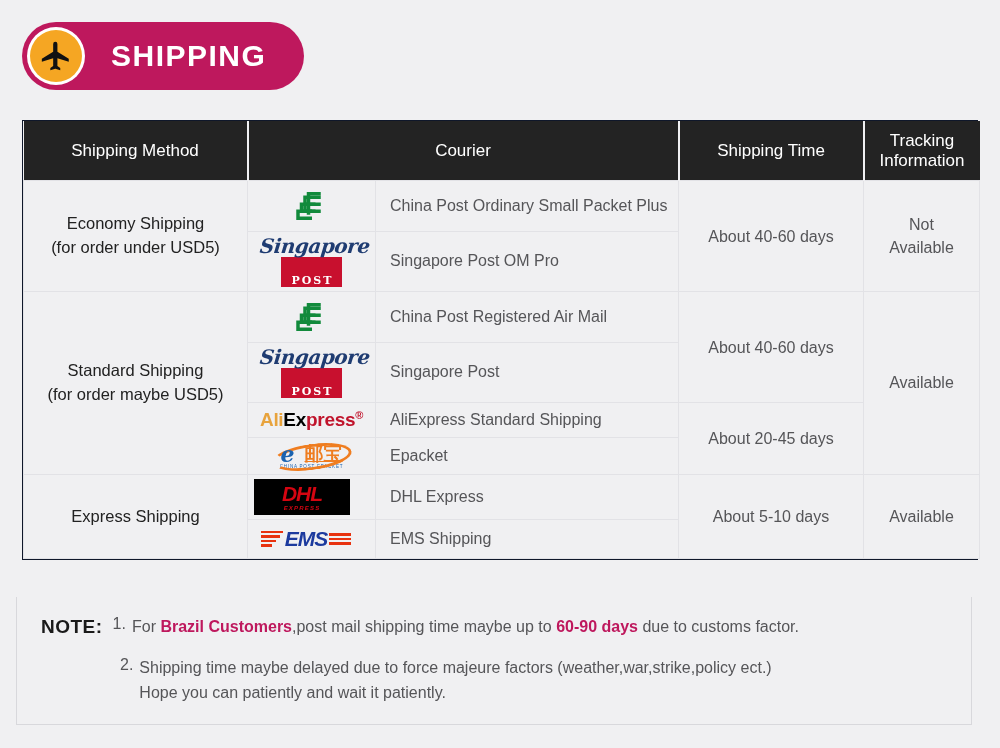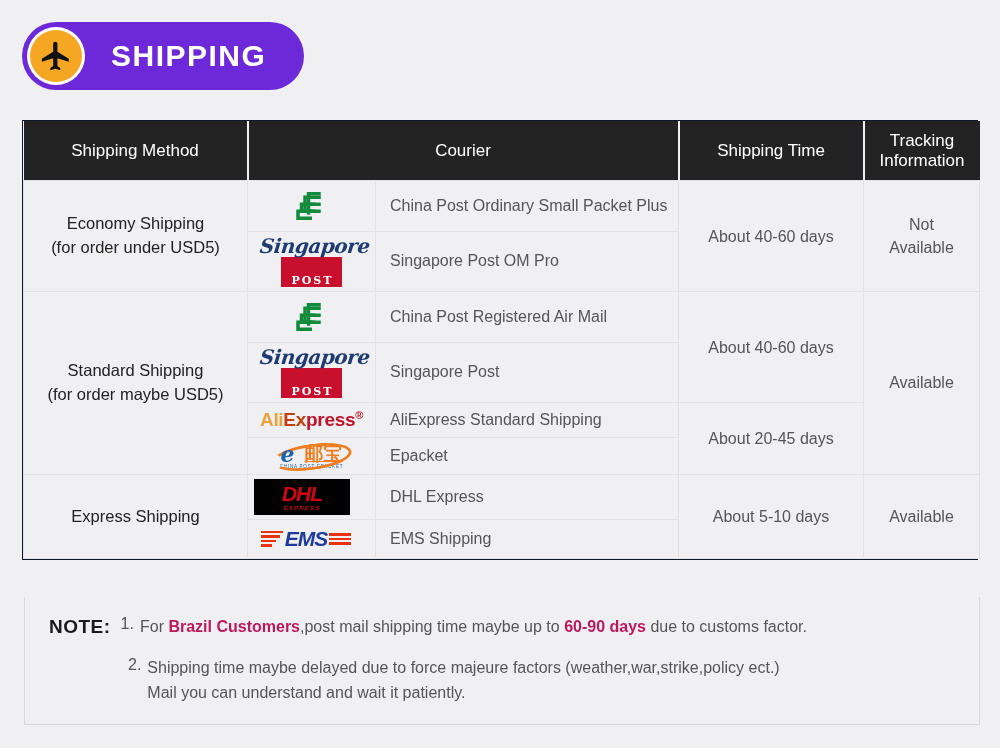--- a/index.html
+++ b/index.html
@@ -8,21 +8,21 @@
     background: #f0f0f2;
     font-family: "Liberation Sans", sans-serif;
     overflow: hidden;
   }
   .page { position: relative; width: 1000px; height: 748px; padding: 0; }
 
   
   .badge {
     position: absolute; left: 22px; top: 22px;
     width: 282px; height: 68px;
-    background: #6d28d9;
+    background: #be185d;
     border-radius: 34px;
     display: flex; align-items: center;
   }
   .badge-icon-wrap {
     width: 58px; height: 58px; margin-left: 5px;
     border-radius: 50%;
     background: #ffffff;
     display: flex; align-items: center; justify-content: center;
     flex: 0 0 auto;
   }
@@ -97,21 +97,21 @@
   }
   .logo-sgpost .sg-post {
     display: inline-block; background: #c8102e; color: #fff;
     font-family: "DejaVu Serif", serif; font-weight: bold;
     font-size: 11px; letter-spacing: 2px;
     padding: 18px 9px 1px 11px; margin-top: 1px;
   }
 
   .logo-ali { font-size: 19px; font-weight: bold; letter-spacing: -0.3px; white-space: nowrap; }
   .logo-ali .a1 { color: #e8a33d; }
-  .logo-ali .a2 { color: #c2410c; }
+  .logo-ali .a2 { color: #000000; }
   .logo-ali .a3 { color: #c0142c; }
   .logo-ali .dot { color: #c0142c; font-size: 11px; vertical-align: super; }
 
   .logo-epacket { width: 96px; position: relative; line-height: 1; text-align: center; }
   .logo-epacket .ep-ring {
     position: absolute; left: 8px; top: 2px; width: 80px; height: 26px;
     border: 3px solid #ef7d20; border-radius: 50%;
     border-left-color: transparent; border-bottom-color: #ef7d20;
     transform: rotate(-8deg);
   }
@@ -151,21 +151,21 @@
   .logo-ems .left span:nth-child(3) { width: 15px; }
   .logo-ems .left span:nth-child(4) { width: 11px; }
   .logo-ems .right span { width: 22px; }
   .logo-ems .ems-word {
     font-size: 21px; font-weight: bold; font-style: italic;
     color: #1c3a9e; letter-spacing: -1px; margin: 0 2px;
   }
 
   
   .notes {
-    position: absolute; left: 24px; top: 597px;
+    position: absolute; left: 16px; top: 597px;
     width: 956px; height: 128px;
     border: 1px solid #d8d8dc; border-top: none;
     background: #f0f0f2;
     padding: 18px 24px 0 24px;
   }
   .note-line { display: flex; align-items: flex-start; }
   .note-label {
     font-size: 19px; font-weight: bold; color: #1a1a1a;
     letter-spacing: 0.5px; margin-right: 10px; flex: 0 0 auto;
     padding-top: 1px;
@@ -337,18 +337,18 @@
   <div class="notes">
     <div class="note-line">
       <span class="note-label">NOTE:</span>
       <span class="note-num">1.</span>
       <span class="note-text"><span>For </span><span class="note-red">Brazil Customers</span><span>,post mail shipping time maybe up to </span><span class="note-red">60-90 days</span><span> due to customs factor.</span></span>
     </div>
     <div class="note-line note-2">
       <span class="note-num">2.</span>
       <span class="note-text">
         <span style="display:block">Shipping time maybe delayed due to force majeure factors (weather,war,strike,policy ect.)</span>
-        <span style="display:block">Mail you can understand and wait it patiently.</span>
+        <span style="display:block">Hope you can patiently and wait it patiently.</span>
       </span>
     </div>
   </div>
 
 </div>
 
 </body></html>

